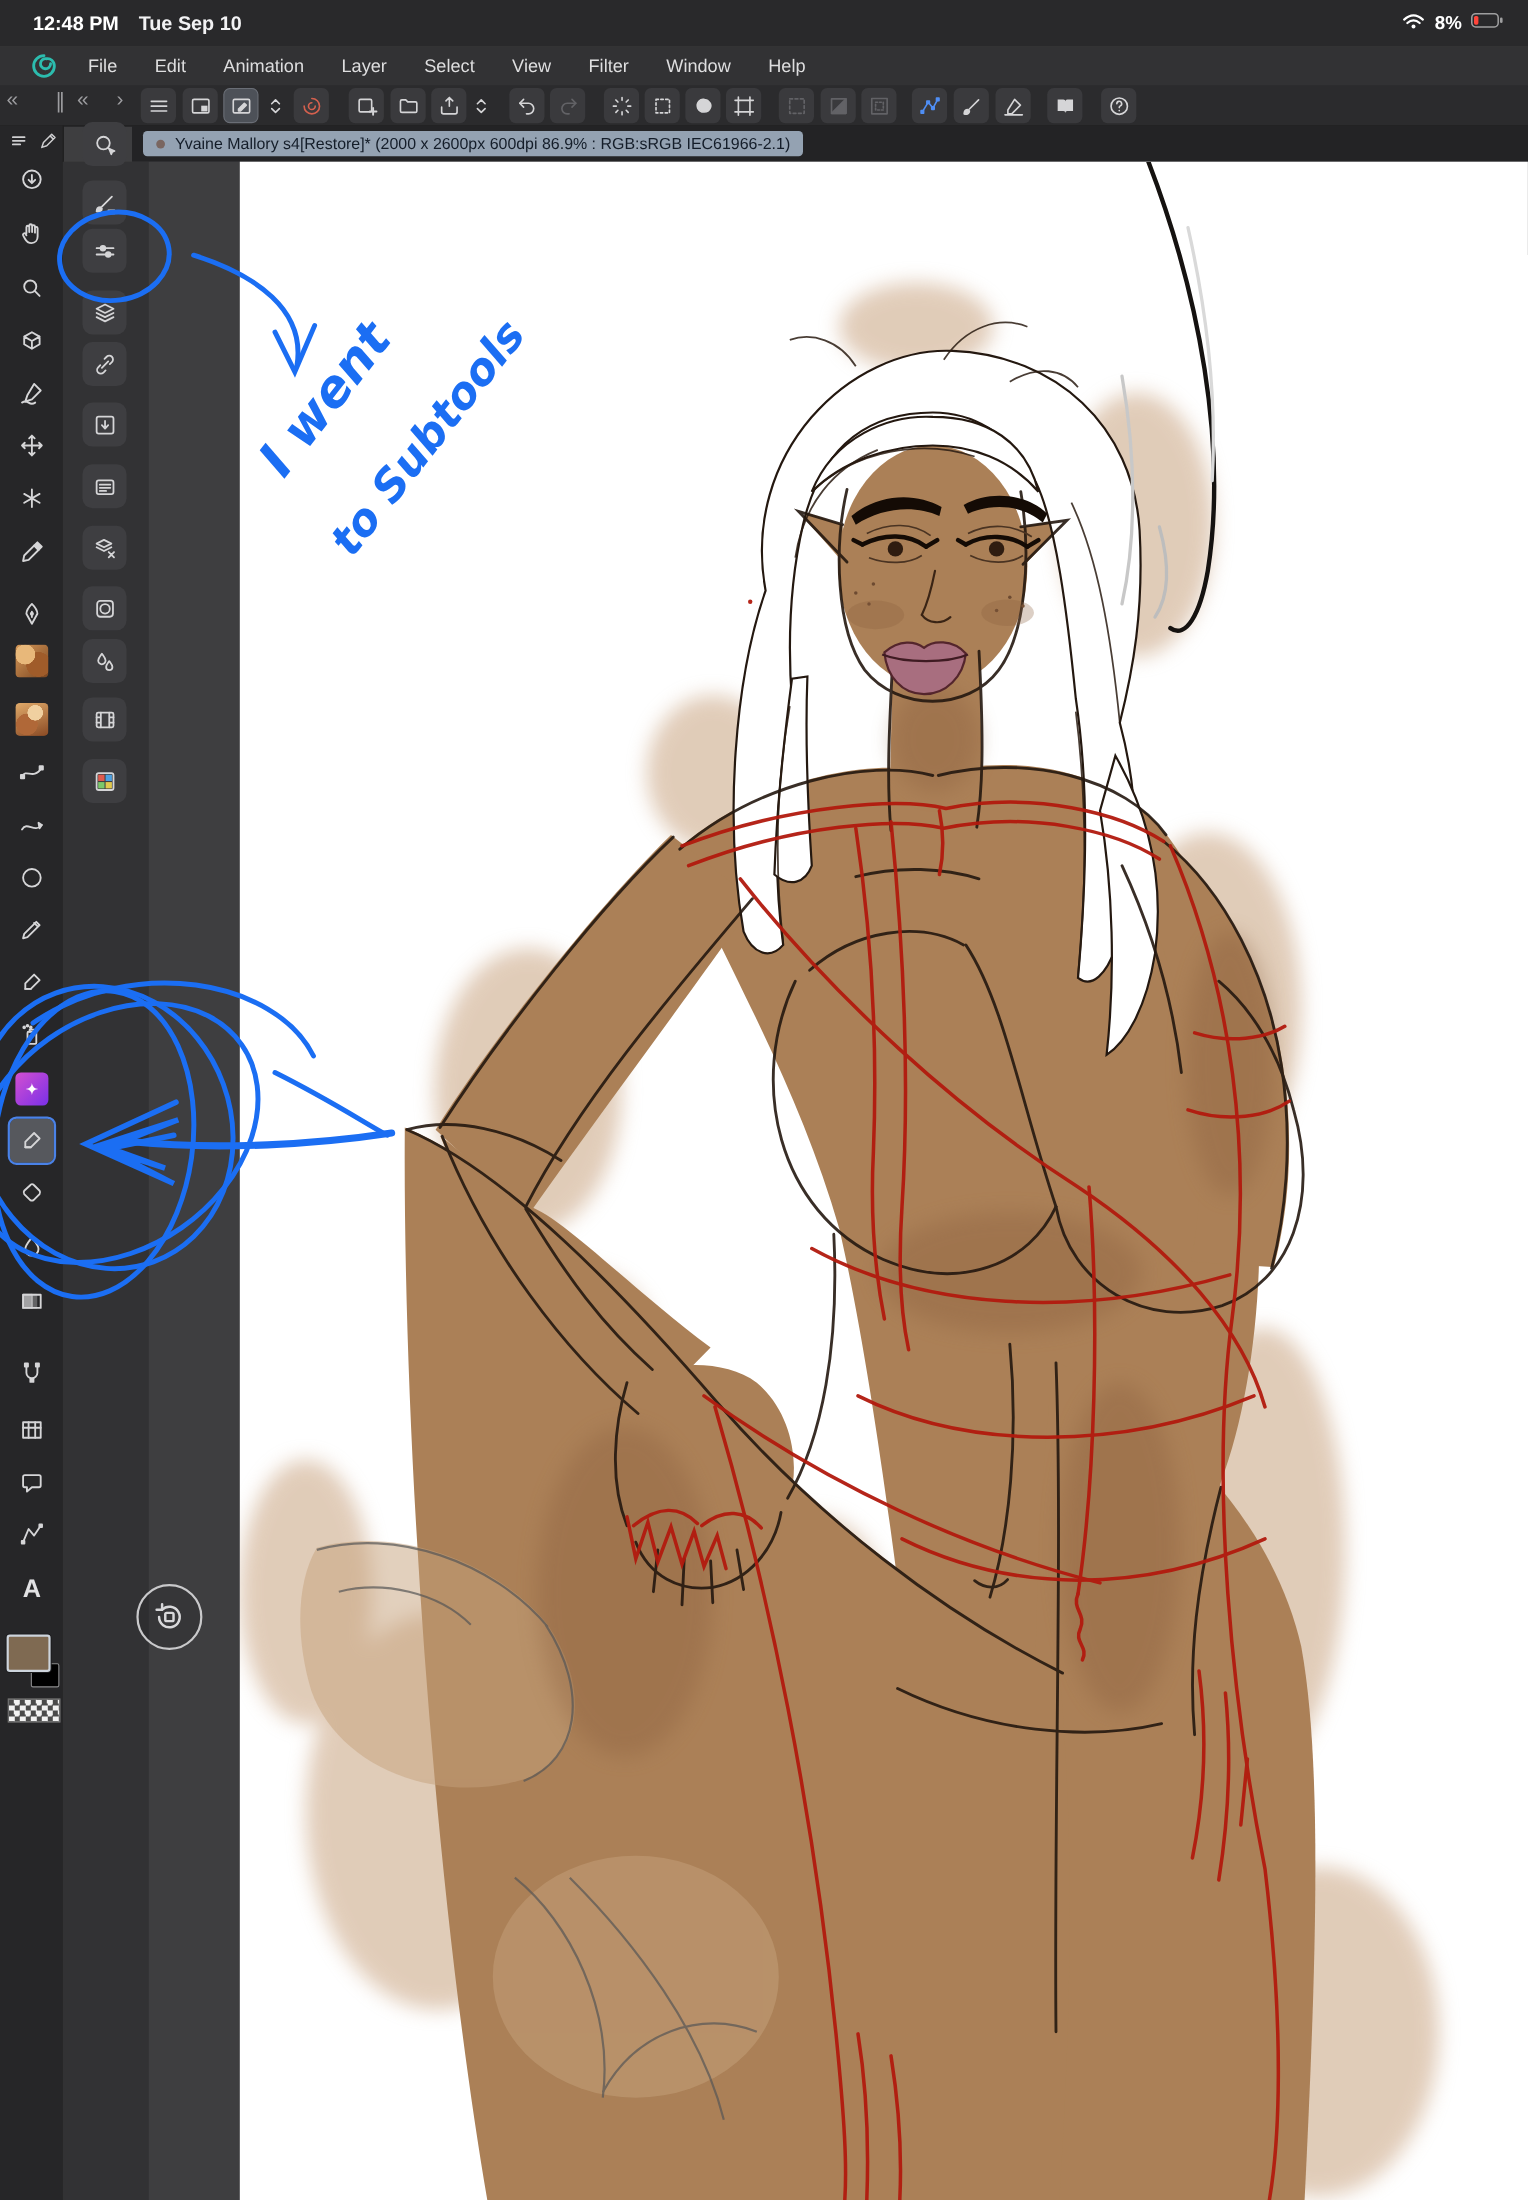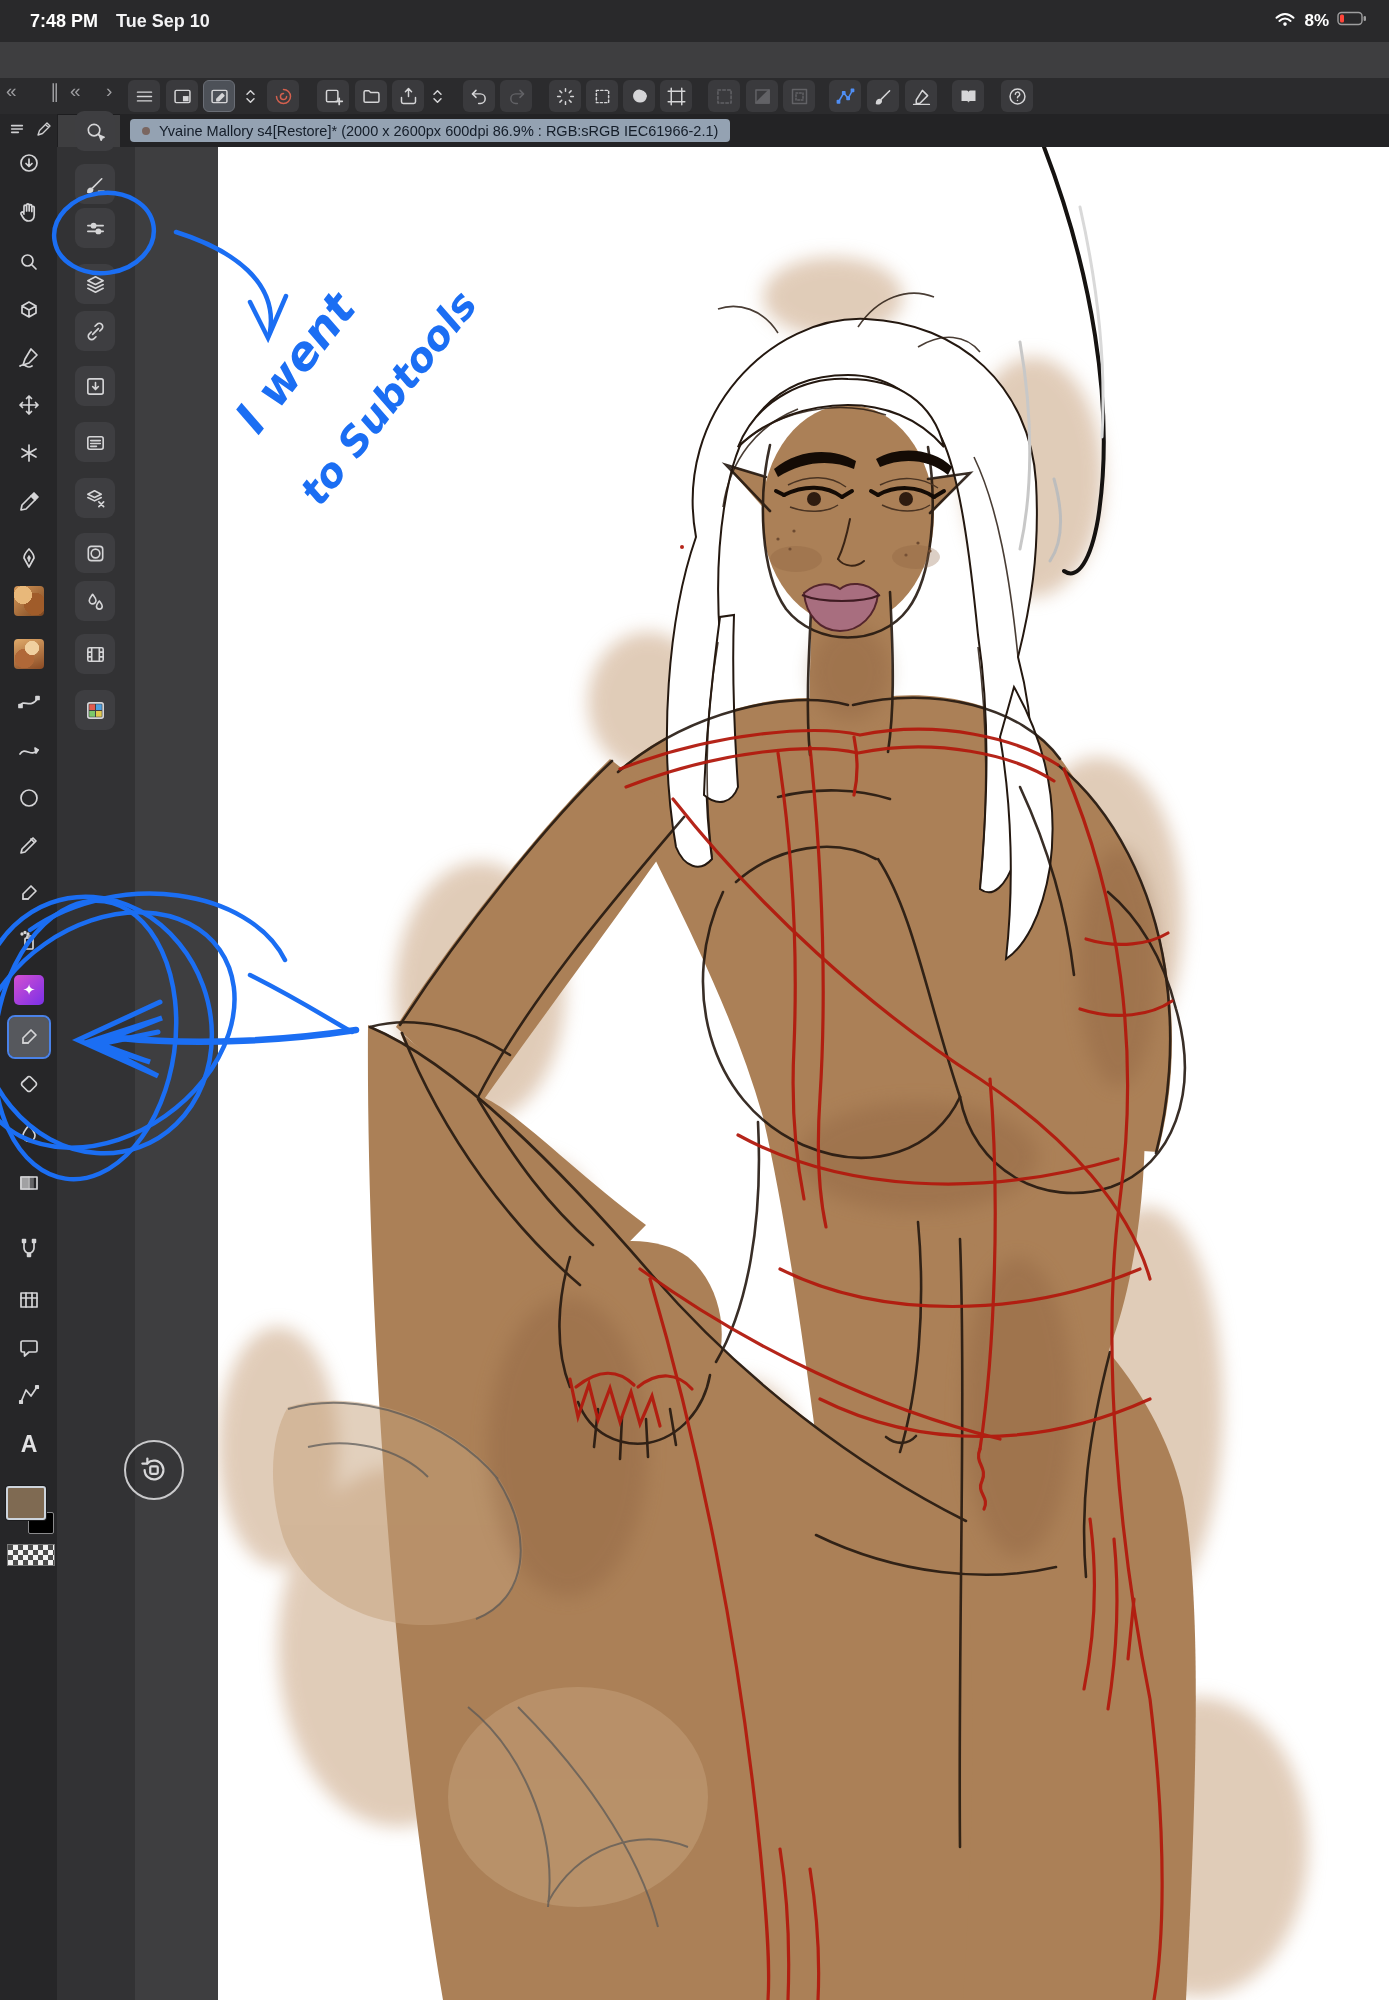--- a/index.html
+++ b/index.html
@@ -74,21 +74,21 @@
   
   .overlay{position:absolute;left:0;top:0;width:1389px;height:2000px;pointer-events:none;z-index:60;}
 </style>
 </head>
 <body>
 
 <div class="screen" id="screen">
 
   <div class="statusbar">
     <div class="sb-left">
-      <span class="sb-time">7:48 PM</span>
+      <span class="sb-time">12:48 PM</span>
       <span class="sb-date">Tue Sep 10</span>
     </div>
     <div class="sb-right">
       <span>
         <svg width="22" height="16" viewBox="0 0 22 16" fill="none" stroke="#ffffff" stroke-width="2" stroke-linecap="round">
           <path d="M2.5 6.8 C5.5 4 8.5 2.9 11 2.9 C13.5 2.9 16.5 4 19.5 6.8"></path>
           <path d="M5.4 9.9 C7.2 8.3 9 7.5 11 7.5 C13 7.5 14.8 8.3 16.6 9.9"></path>
           <circle cx="11" cy="13.1" r="1.8" fill="#fff" stroke="none"></circle>
         </svg>
       </span>
@@ -96,20 +96,38 @@
       <span>
         <svg width="30" height="15" viewBox="0 0 30 15">
           <rect x="1" y="1.5" width="24" height="12" rx="3.5" fill="none" stroke="rgba(255,255,255,.55)" stroke-width="1.4"></rect>
           <rect x="3" y="3.5" width="4" height="8" rx="1.5" fill="#ff453a"></rect>
           <rect x="26.6" y="5" width="2.4" height="5" rx="1.2" fill="rgba(255,255,255,.55)"></rect>
         </svg>
       </span>
     </div>
   </div>
 
+  <div class="menubar">
+    <span class="logo">
+      <svg viewBox="0 0 26 26" width="26" height="26" fill="none" stroke="#2cbcae" stroke-width="2.6" stroke-linecap="round">
+        <path d="M13 3.6 a9.4 9.4 0 1 0 9.4 9.4 c0 -4.6 -3.6 -7.2 -7.2 -6.6 a4.6 4.6 0 1 0 3.8 4.6"></path>
+      </svg>
+    </span>
+    <div id="menu-items">
+        <span class="menu-item">File</span>
+        <span class="menu-item">Edit</span>
+        <span class="menu-item">Animation</span>
+        <span class="menu-item">Layer</span>
+        <span class="menu-item">Select</span>
+        <span class="menu-item">View</span>
+        <span class="menu-item">Filter</span>
+        <span class="menu-item">Window</span>
+        <span class="menu-item">Help</span>
+      </div>
+  </div>
 
   <div class="toolbar"></div>
   <span class="panel-collapse" style="left:6px">«</span>
   <span class="panel-collapse" style="left:50px">∥</span>
   <span class="panel-collapse" style="left:70px">«</span>
   <span class="panel-collapse" style="left:106px">›</span>
 
   <div class="titlebar">
     <span class="title-pill">
       <span class="title-dot"></span>

